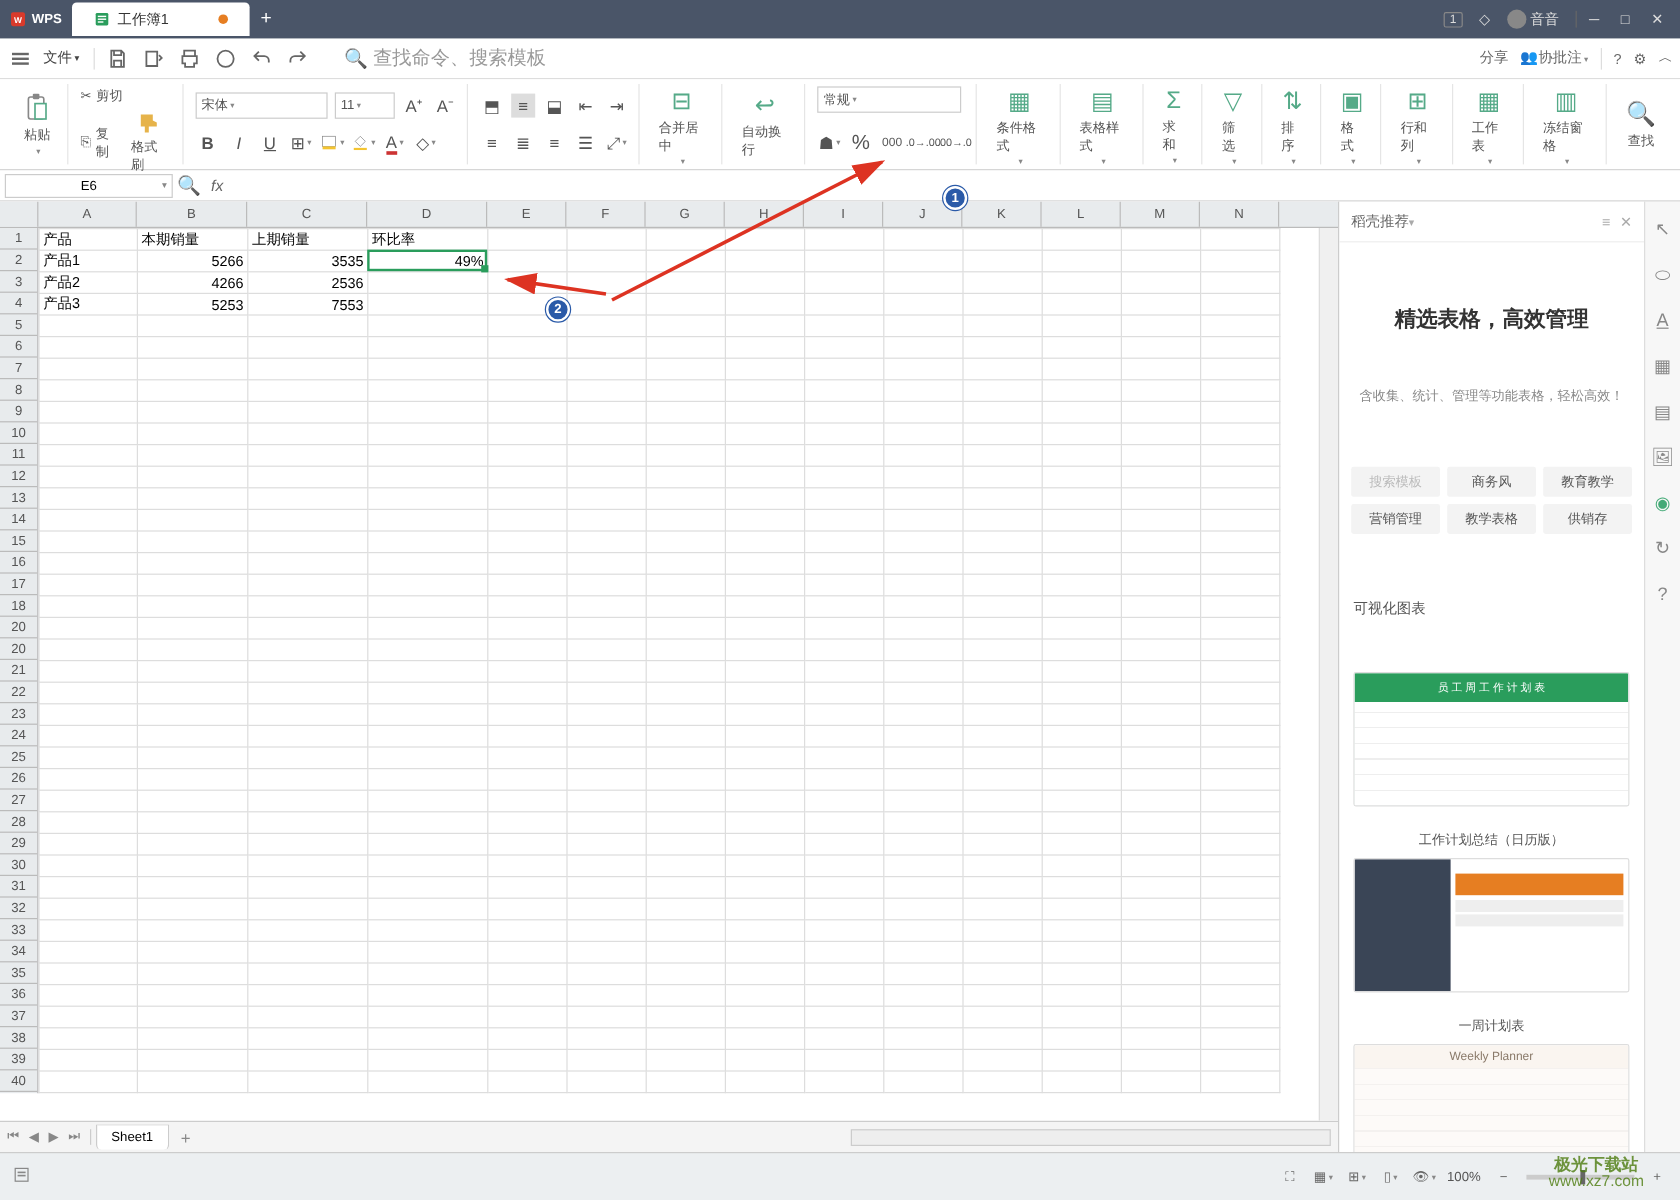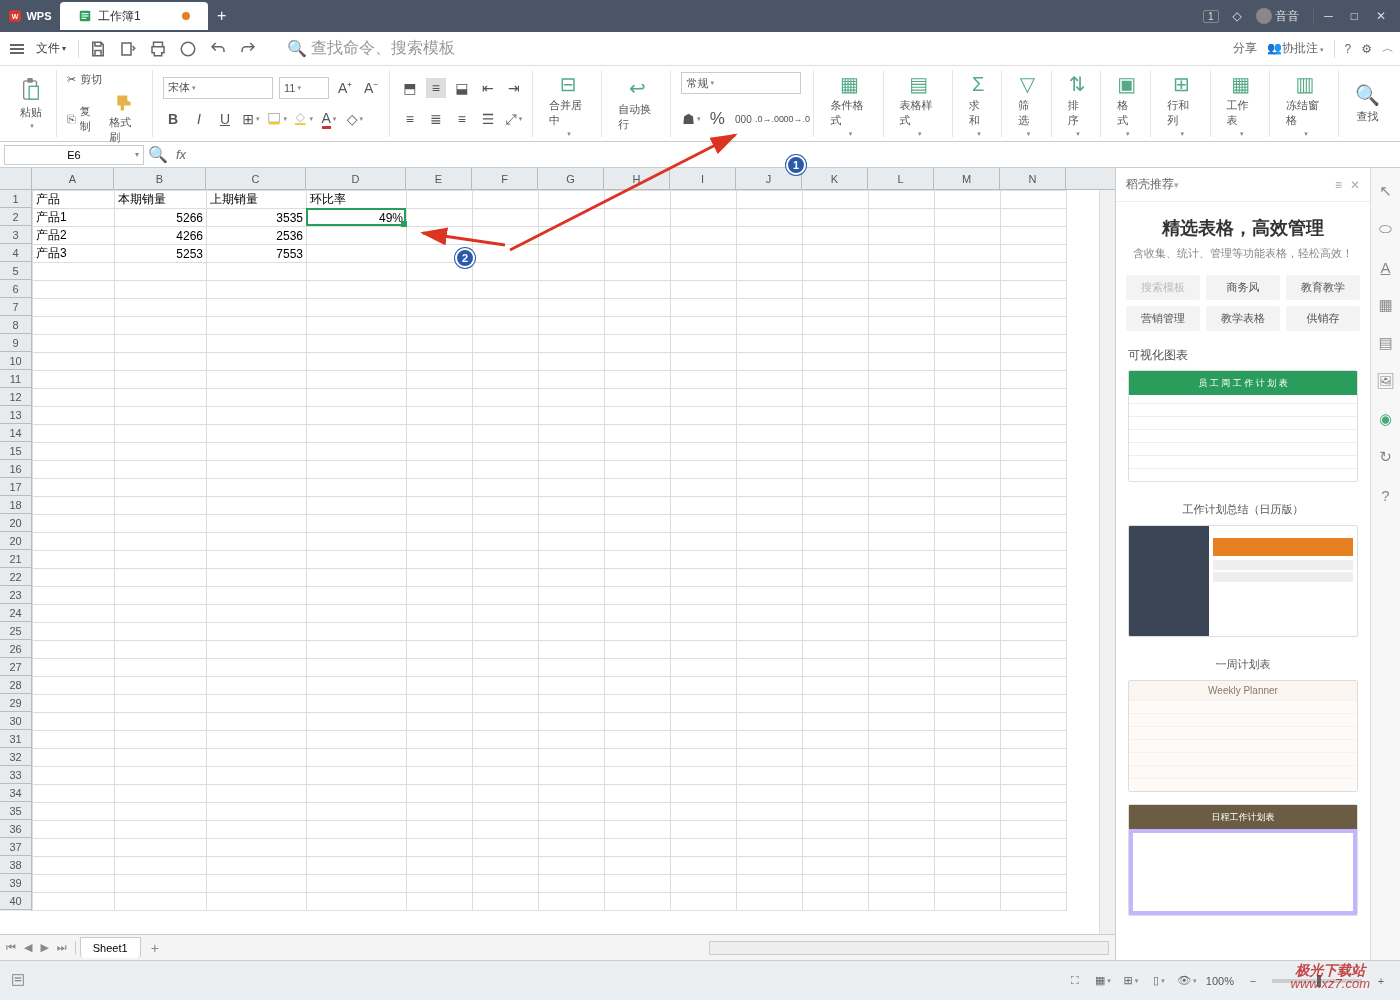--- a/index.html
+++ b/index.html
@@ -67,21 +67,21 @@
 .active-cell::after { content: ""; position: absolute; right: -3px; bottom: -3px; width: 6px; height: 6px; background: #2a9d5c; }
 
 
 .sheet-tabs { height: 26px; display: flex; align-items: center; background: #f4f4f4; border-top: 1px solid #ccc; font-size: 11px; padding: 0 6px; gap: 4px; }
 .sheet-nav { display: flex; gap: 8px; color: #888; padding-right: 8px; border-right: 1px solid #ccc; }
 .sheet-tab { padding: 4px 12px; background: #fff; border: 1px solid #ccc; border-bottom: none; border-radius: 0 0 4px 4px; }
 .sheet-add { font-size: 14px; color: #888; padding: 0 6px; }
 .hscroll { margin-left: auto; height: 14px; width: 400px; background: #eee; border: 1px solid #ccc; }
 
 
-.right-panel { position: absolute; top: 168px; right: 30px; width: 255px; bottom: 40px; background: #fff; border-left: 1px solid #ccc; display: flex; flex-direction: column; font-size: 12px; }
+.right-panel { position: absolute; top: 168px; right: 30px; width: 255px; bottom: 40px; background: #fff; border-left: 1px solid #ccc; display: flex; flex-direction: column; font-size: 12px; gap: 38px; }
 .rp-header { padding: 8px 10px; border-bottom: 1px solid #eee; display: flex; align-items: center; color: #666; }
 .rp-close { margin-left: auto; display: flex; gap: 8px; color: #aaa; }
 .rp-title { text-align: center; font-size: 18px; font-weight: bold; padding: 14px 0 6px; color: #333; }
 .rp-subtitle { text-align: center; font-size: 11px; color: #888; padding-bottom: 10px; }
 .rp-cats { padding: 4px 10px; }
 .rp-cats-row { display: flex; gap: 6px; margin-bottom: 6px; }
 .rp-cat { flex: 1; text-align: center; padding: 5px 0; background: #f3f3f3; color: #555; font-size: 11px; border-radius: 2px; }
 .rp-cat.search { color: #bbb; }
 .rp-section-title { padding: 6px 12px; font-size: 12px; color: #555; }
 .rp-templates { padding: 0 12px; overflow-y: auto; flex: 1; }
@@ -94,21 +94,21 @@
 
 .right-toolbar { position: absolute; right: 0; top: 168px; bottom: 40px; width: 30px; background: #f7f7f7; border-left: 1px solid #ddd; display: flex; flex-direction: column; align-items: center; gap: 20px; padding-top: 14px; color: #888; }
 .rt-icon { width: 18px; height: 18px; display: flex; align-items: center; justify-content: center; font-size: 15px; }
 .rt-icon.active { color: #4a7; }
 
 
 .statusbar { position: absolute; bottom: 0; left: 0; right: 0; height: 40px; background: #eceff1; border-top: 1px solid #ccc; display: flex; align-items: center; padding: 0 10px; font-size: 11px; color: #555; }
 .sb-left svg { width: 16px; height: 16px; }
 .sb-right { margin-left: auto; display: flex; align-items: center; gap: 10px; }
 .sb-icon { width: 18px; height: 18px; display: flex; align-items: center; justify-content: center; color: #666; }
-.watermark { position: absolute; right: 30px; bottom: 10px; font-size: 13px; color: #b91c1c; font-style: italic; opacity: 0.8; display: flex; flex-direction: column; align-items: center; line-height: 1; }
+.watermark { position: absolute; right: 30px; bottom: 10px; font-size: 13px; color: #4d7c0f; opacity: 0.8; display: flex; flex-direction: column; align-items: center; line-height: 1; }
 .watermark .cn { font-size: 14px; font-weight: bold; }
 
 
 .arrow { position: absolute; pointer-events: none; }
 .badge-num { position: absolute; width: 20px; height: 20px; border-radius: 50%; background: #2a5aa8; color: #fff; font-size: 11px; display: flex; align-items: center; justify-content: center; border: 2px solid #fff; box-shadow: 0 0 0 1px #2a5aa8; font-weight: bold; }
 
 .vscroll { position: absolute; right: 0; top: 22px; bottom: 0; width: 16px; background: #f0f0f0; border-left: 1px solid #ddd; }
 </style>
 </head>
 <body>

